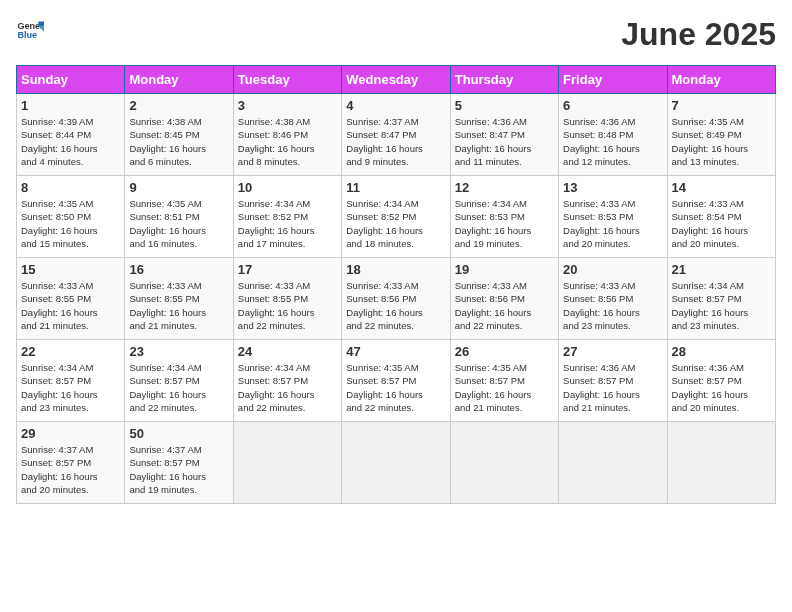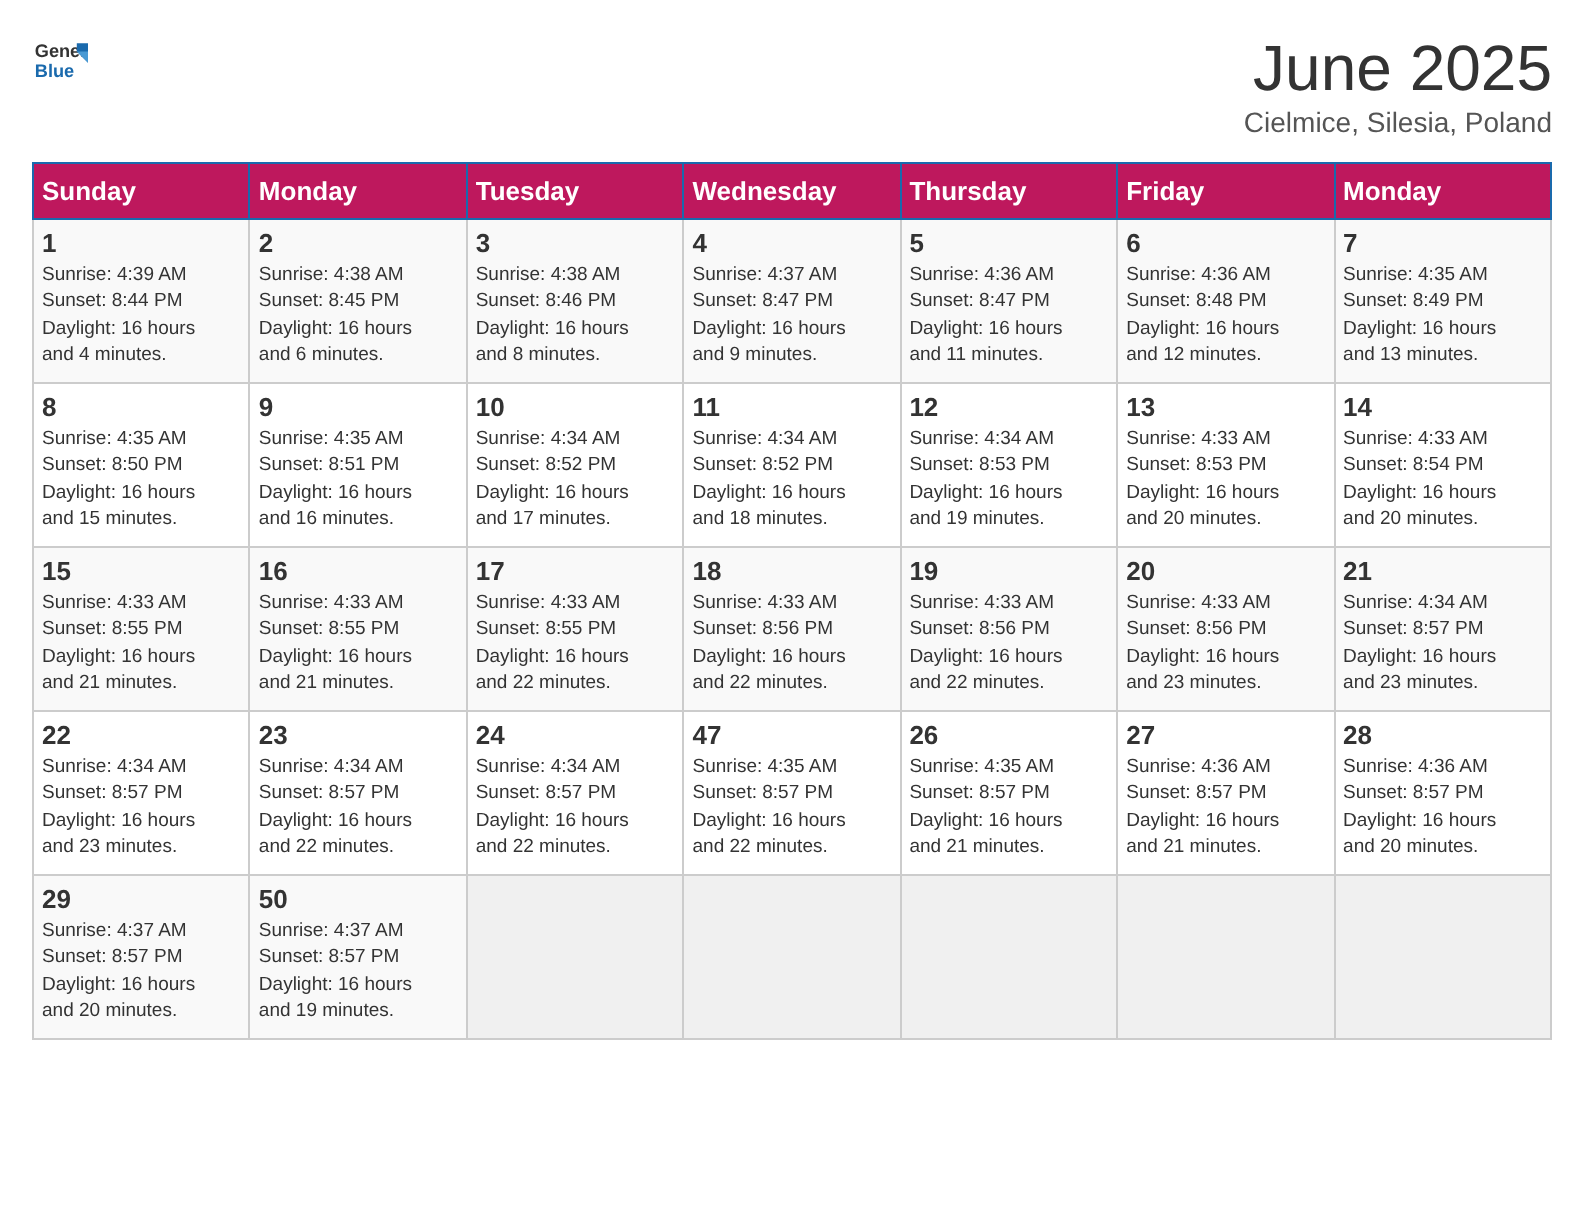--- a/index.html
+++ b/index.html
@@ -24,34 +24,34 @@
     }
     .logo-icon {
       width: 28px;
       height: 28px;
     }
     .title-block {
       text-align: right;
     }
     .month-title {
       font-size: 32px;
-      font-weight: normal;
+      font-weight: bold;
       color: #333;
     }
     .location {
       font-size: 14px;
       color: #555;
     }
     table {
       width: 100%;
       border-collapse: collapse;
       table-layout: fixed;
     }
     thead tr {
-      background-color: #be185d;
+      background-color: #d946ef;
       color: white;
     }
     thead th {
       padding: 6px 4px;
       font-size: 13px;
       font-weight: bold;
       text-align: left;
       border: 1px solid #1a6aad;
     }
     tbody tr {
@@ -91,21 +91,20 @@
   <div class="logo">
     <svg class="logo-icon" viewBox="0 0 40 40" xmlns="http://www.w3.org/2000/svg">
       <text x="2" y="18" font-size="13" font-weight="bold" fill="#333" font-family="Arial">General</text>
       <text x="2" y="32" font-size="13" font-weight="bold" fill="#1a6aad" font-family="Arial">Blue</text>
       <polygon points="32,8 40,8 40,22 32,14" fill="#1a6aad"></polygon>
       <polygon points="32,14 40,14 40,22" fill="#4a9ad4"></polygon>
     </svg>
   </div>
   <div class="title-block">
     <div class="month-title">June 2025</div>
-    <div class="location">Cielmice, Silesia, Poland</div>
   </div>
 </div>
 
 <table>
   <thead>
     <tr>
       <th>Sunday</th>
       <th>Monday</th>
       <th>Tuesday</th>
       <th>Wednesday</th>

